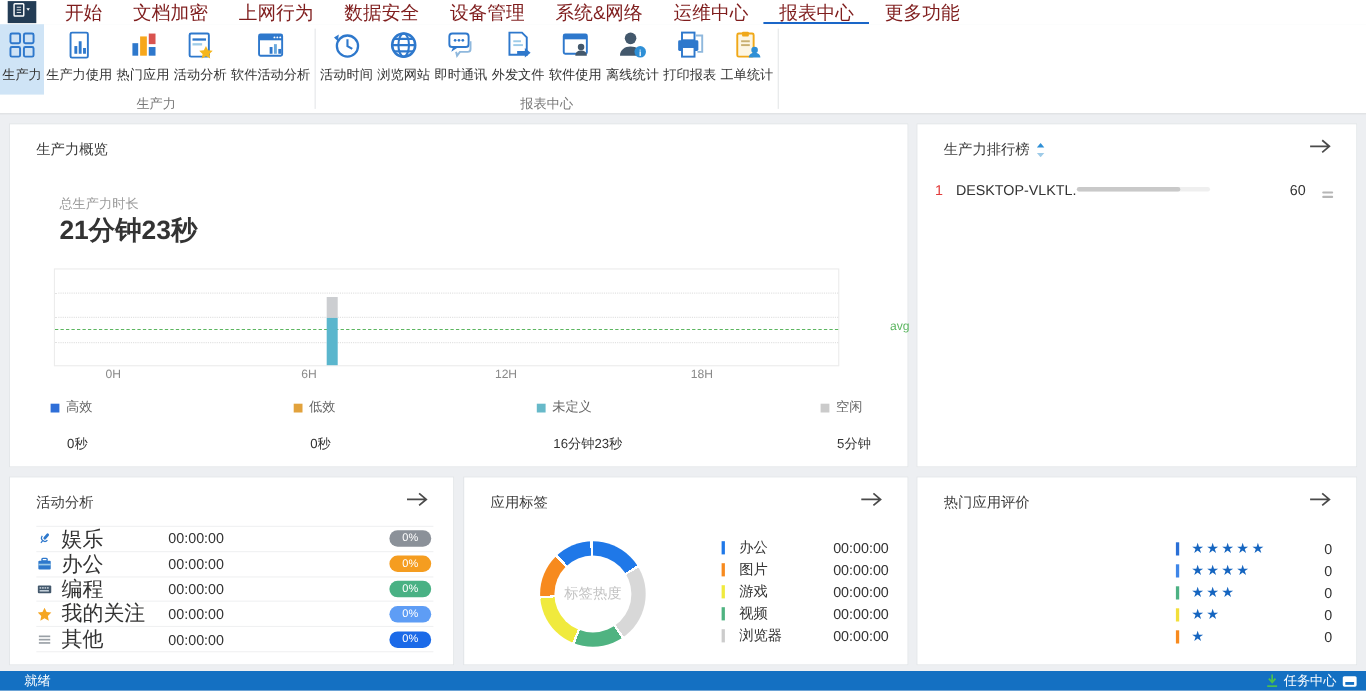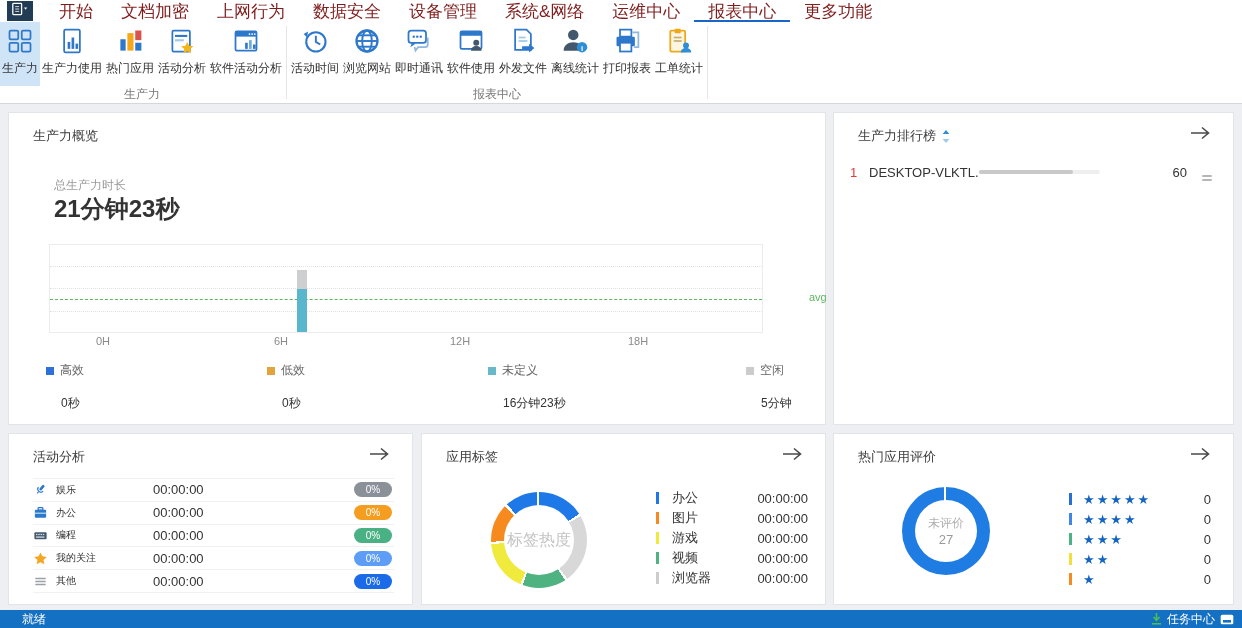--- a/index.html
+++ b/index.html
@@ -59,21 +59,21 @@
   .rank-score{width:40px;text-align:right;font-size:13px;color:#333;}
   .rank-trend{margin-left:14px;width:12px;height:8px;}
 
   
   #act{left:8px;top:433px;width:405px;height:172px;}
   .act-rows{position:absolute;left:24px;top:44px;width:361px;border-top:1px solid #f0f1f2;}
   .act-row{display:flex;align-items:center;height:21.8px;border-bottom:1px solid #f0f1f2;cursor:pointer;}
   .act-left{display:flex;align-items:center;gap:8px;width:120px;}
   .act-ic{width:15px;height:15px;display:flex;align-items:center;}
   .act-ic svg{width:15px;height:15px;}
-  .act-label{font-size:10px;color:#333;}
+  .act-label{font-size:19px;color:#333;}
   .act-time{font-size:13px;color:#333;}
   .act-badge{margin-left:auto;margin-right:2px;width:38px;height:15px;border-radius:8px;color:#fff;font-size:10px;display:flex;align-items:center;justify-content:center;}
 
   
   #tags{left:421px;top:433px;width:405px;height:172px;}
   .donut{position:absolute;border-radius:50%;}
   .donut .hole{position:absolute;background:#fff;border-radius:50%;}
   .donut .ctr{position:absolute;left:0;top:0;width:100%;height:100%;display:flex;flex-direction:column;align-items:center;justify-content:center;}
   .tag-legend{position:absolute;left:234px;top:54px;width:152px;}
   .leg-row{display:flex;align-items:center;height:20px;}
@@ -221,38 +221,38 @@
                 <circle cx="18" cy="11" r="1.4" fill="#2e78cc"></circle>
                 <path d="M8 18l-2 5 6-4z" fill="#2e78cc"></path>
                 <path d="M26 12v8a3 3 0 0 1-3 3h-8l-3 4-1-4" fill="none" stroke="#8fb8dd" stroke-width="2"></path>
               </svg>
             </span>
             <span class="rlabel">即时通讯</span>
           </div>
           <div class="ribbon-btn">
             <span class="ric">
               <svg viewBox="0 0 32 32">
+                <path d="M7 3h13l5 5v18H7z" fill="#fff" stroke="#2e78cc" stroke-width="2"></path>
+                <rect x="11" y="11" width="8" height="2" fill="#9ecbe8"></rect>
+                <rect x="11" y="15" width="10" height="2" fill="#9ecbe8"></rect>
+                <path d="M15 22h8v-3l6 5-6 5v-3h-8z" fill="#2e78cc"></path>
+              </svg>
+            </span>
+            <span class="rlabel">外发文件</span>
+          </div>
+          <div class="ribbon-btn">
+            <span class="ric">
+              <svg viewBox="0 0 32 32">
                 <rect x="4" y="5" width="24" height="20" rx="1.5" fill="#fff" stroke="#2e78cc" stroke-width="2"></rect>
                 <rect x="4" y="5" width="24" height="5" fill="#2e78cc"></rect>
                 <circle cx="22" cy="18" r="3.4" fill="#43586c"></circle>
                 <path d="M16 27c0-3.4 2.7-5.4 6-5.4s6 2 6 5.4z" fill="#43586c"></path>
               </svg>
             </span>
             <span class="rlabel">软件使用</span>
-          </div>
-          <div class="ribbon-btn">
-            <span class="ric">
-              <svg viewBox="0 0 32 32">
-                <path d="M7 3h13l5 5v18H7z" fill="#fff" stroke="#2e78cc" stroke-width="2"></path>
-                <rect x="11" y="11" width="8" height="2" fill="#9ecbe8"></rect>
-                <rect x="11" y="15" width="10" height="2" fill="#9ecbe8"></rect>
-                <path d="M15 22h8v-3l6 5-6 5v-3h-8z" fill="#2e78cc"></path>
-              </svg>
-            </span>
-            <span class="rlabel">外发文件</span>
           </div>
           <div class="ribbon-btn">
             <span class="ric">
               <svg viewBox="0 0 32 32">
                 <circle cx="14" cy="9" r="6" fill="#43586c"></circle>
                 <path d="M3 27c0-6 5-9.5 11-9.5S25 21 25 27z" fill="#43586c"></path>
                 <circle cx="24" cy="23" r="6" fill="#2e8fd6"></circle>
                 <text x="24" y="27" font-size="9" fill="#fff" text-anchor="middle" font-weight="bold">i</text>
               </svg>
             </span>
@@ -453,21 +453,21 @@
   </div>
 
   <div class="panel" id="tags">
     <div class="p-title">应用标签</div>
     <div class="p-arrow"><svg viewBox="0 0 22 16">
           <path d="M2 8h17M13 2.5L19.5 8 13 13.5" fill="none" stroke="#4a4a4a" stroke-width="1.6"></path>
         </svg></div>
     <div class="donut" id="tag-donut" style="left: 69px; top: 58px; width: 96px; height: 96px; background: conic-gradient(rgb(31, 120, 232) 0deg, rgb(31, 120, 232) 57deg, rgb(255, 255, 255) 57deg, rgb(255, 255, 255) 60deg, rgb(216, 216, 216) 60deg, rgb(216, 216, 216) 144deg, rgb(255, 255, 255) 144deg, rgb(255, 255, 255) 147deg, rgb(79, 179, 129) 147deg, rgb(79, 179, 129) 200deg, rgb(255, 255, 255) 200deg, rgb(255, 255, 255) 203deg, rgb(240, 234, 61) 203deg, rgb(240, 234, 61) 265deg, rgb(255, 255, 255) 265deg, rgb(255, 255, 255) 268deg, rgb(247, 138, 30) 268deg, rgb(247, 138, 30) 315deg, rgb(255, 255, 255) 315deg, rgb(255, 255, 255) 318deg, rgb(31, 120, 232) 318deg, rgb(31, 120, 232) 357deg, rgb(255, 255, 255) 357deg, rgb(255, 255, 255) 360deg);">
       <div class="hole" style="left:13px;top:13px;width:70px;height:70px;"></div>
       <div class="ctr">
-          <span style="font-size:16px;color:#c3c3c3;">标签热度</span>
+          <span style="font-size:13px;color:#c3c3c3;">标签热度</span>
         </div>
     </div>
     <div class="tag-legend" id="tag-legend">
         <div class="leg-row">
           <span class="tick" style="background: rgb(31, 120, 232);"></span>
           <span class="leg-label">办公</span>
           <span class="leg-val">00:00:00</span>
         </div>
         <div class="leg-row">
           <span class="tick" style="background: rgb(247, 138, 30);"></span>
@@ -490,27 +490,20 @@
           <span class="leg-val">00:00:00</span>
         </div>
       </div>
   </div>
 
   <div class="panel" id="rate">
     <div class="p-title">热门应用评价</div>
     <div class="p-arrow"><svg viewBox="0 0 22 16">
           <path d="M2 8h17M13 2.5L19.5 8 13 13.5" fill="none" stroke="#4a4a4a" stroke-width="1.6"></path>
         </svg></div>
-    <div class="donut" id="rate-donut" style="left: 68px; top: 53px; width: 88px; height: 88px; background: conic-gradient(rgb(30, 124, 226) 0deg, rgb(30, 124, 226) 357deg, rgb(255, 255, 255) 357deg, rgb(255, 255, 255) 360deg);">
-      <div class="hole" style="left:13px;top:13px;width:62px;height:62px;"></div>
-      <div class="ctr">
-        <span style="font-size:12px;color:#b0b0b0;">未评价</span>
-        <span style="font-size:13px;color:#9a9a9a;">27</span>
-      </div>
-    </div>
     <div class="rate-legend" id="rate-rows">
         <div class="leg-row">
           <span class="tick" style="background: rgb(42, 111, 214);"></span>
           <span class="stars">★★★★★</span>
           <span class="leg-val">0</span>
         </div>
         <div class="leg-row">
           <span class="tick" style="background: rgb(63, 134, 232);"></span>
           <span class="stars">★★★★</span>
           <span class="leg-val">0</span>

